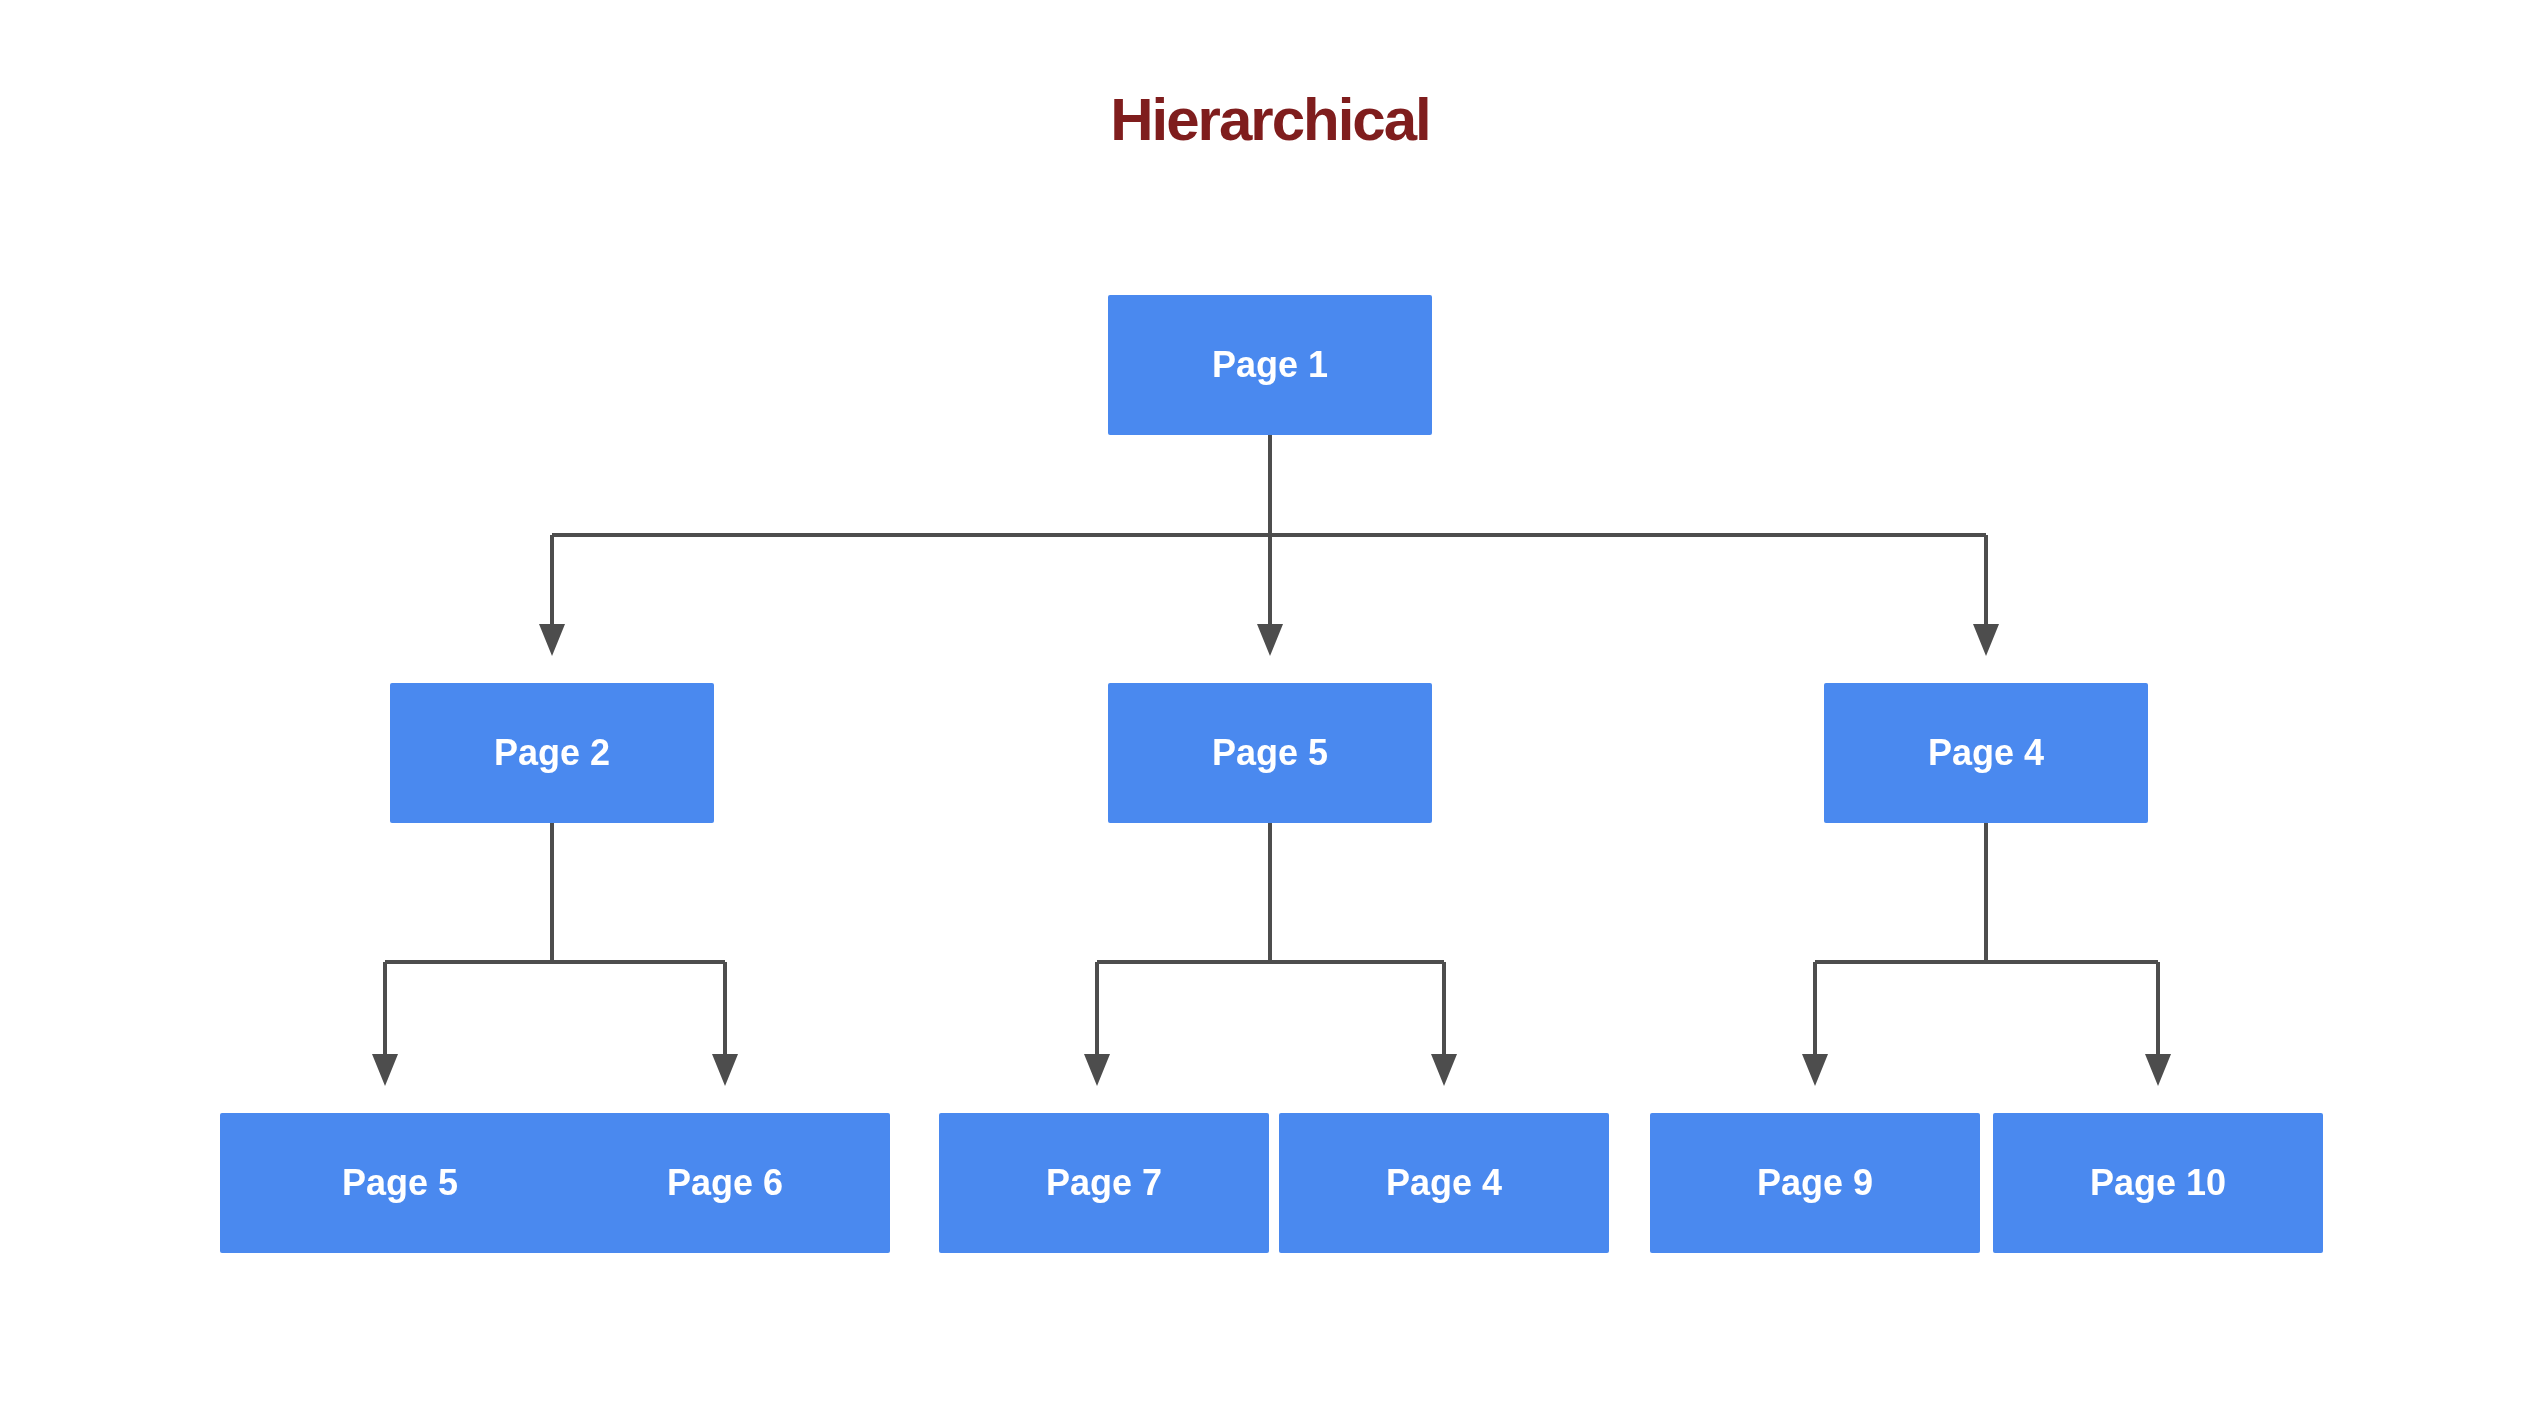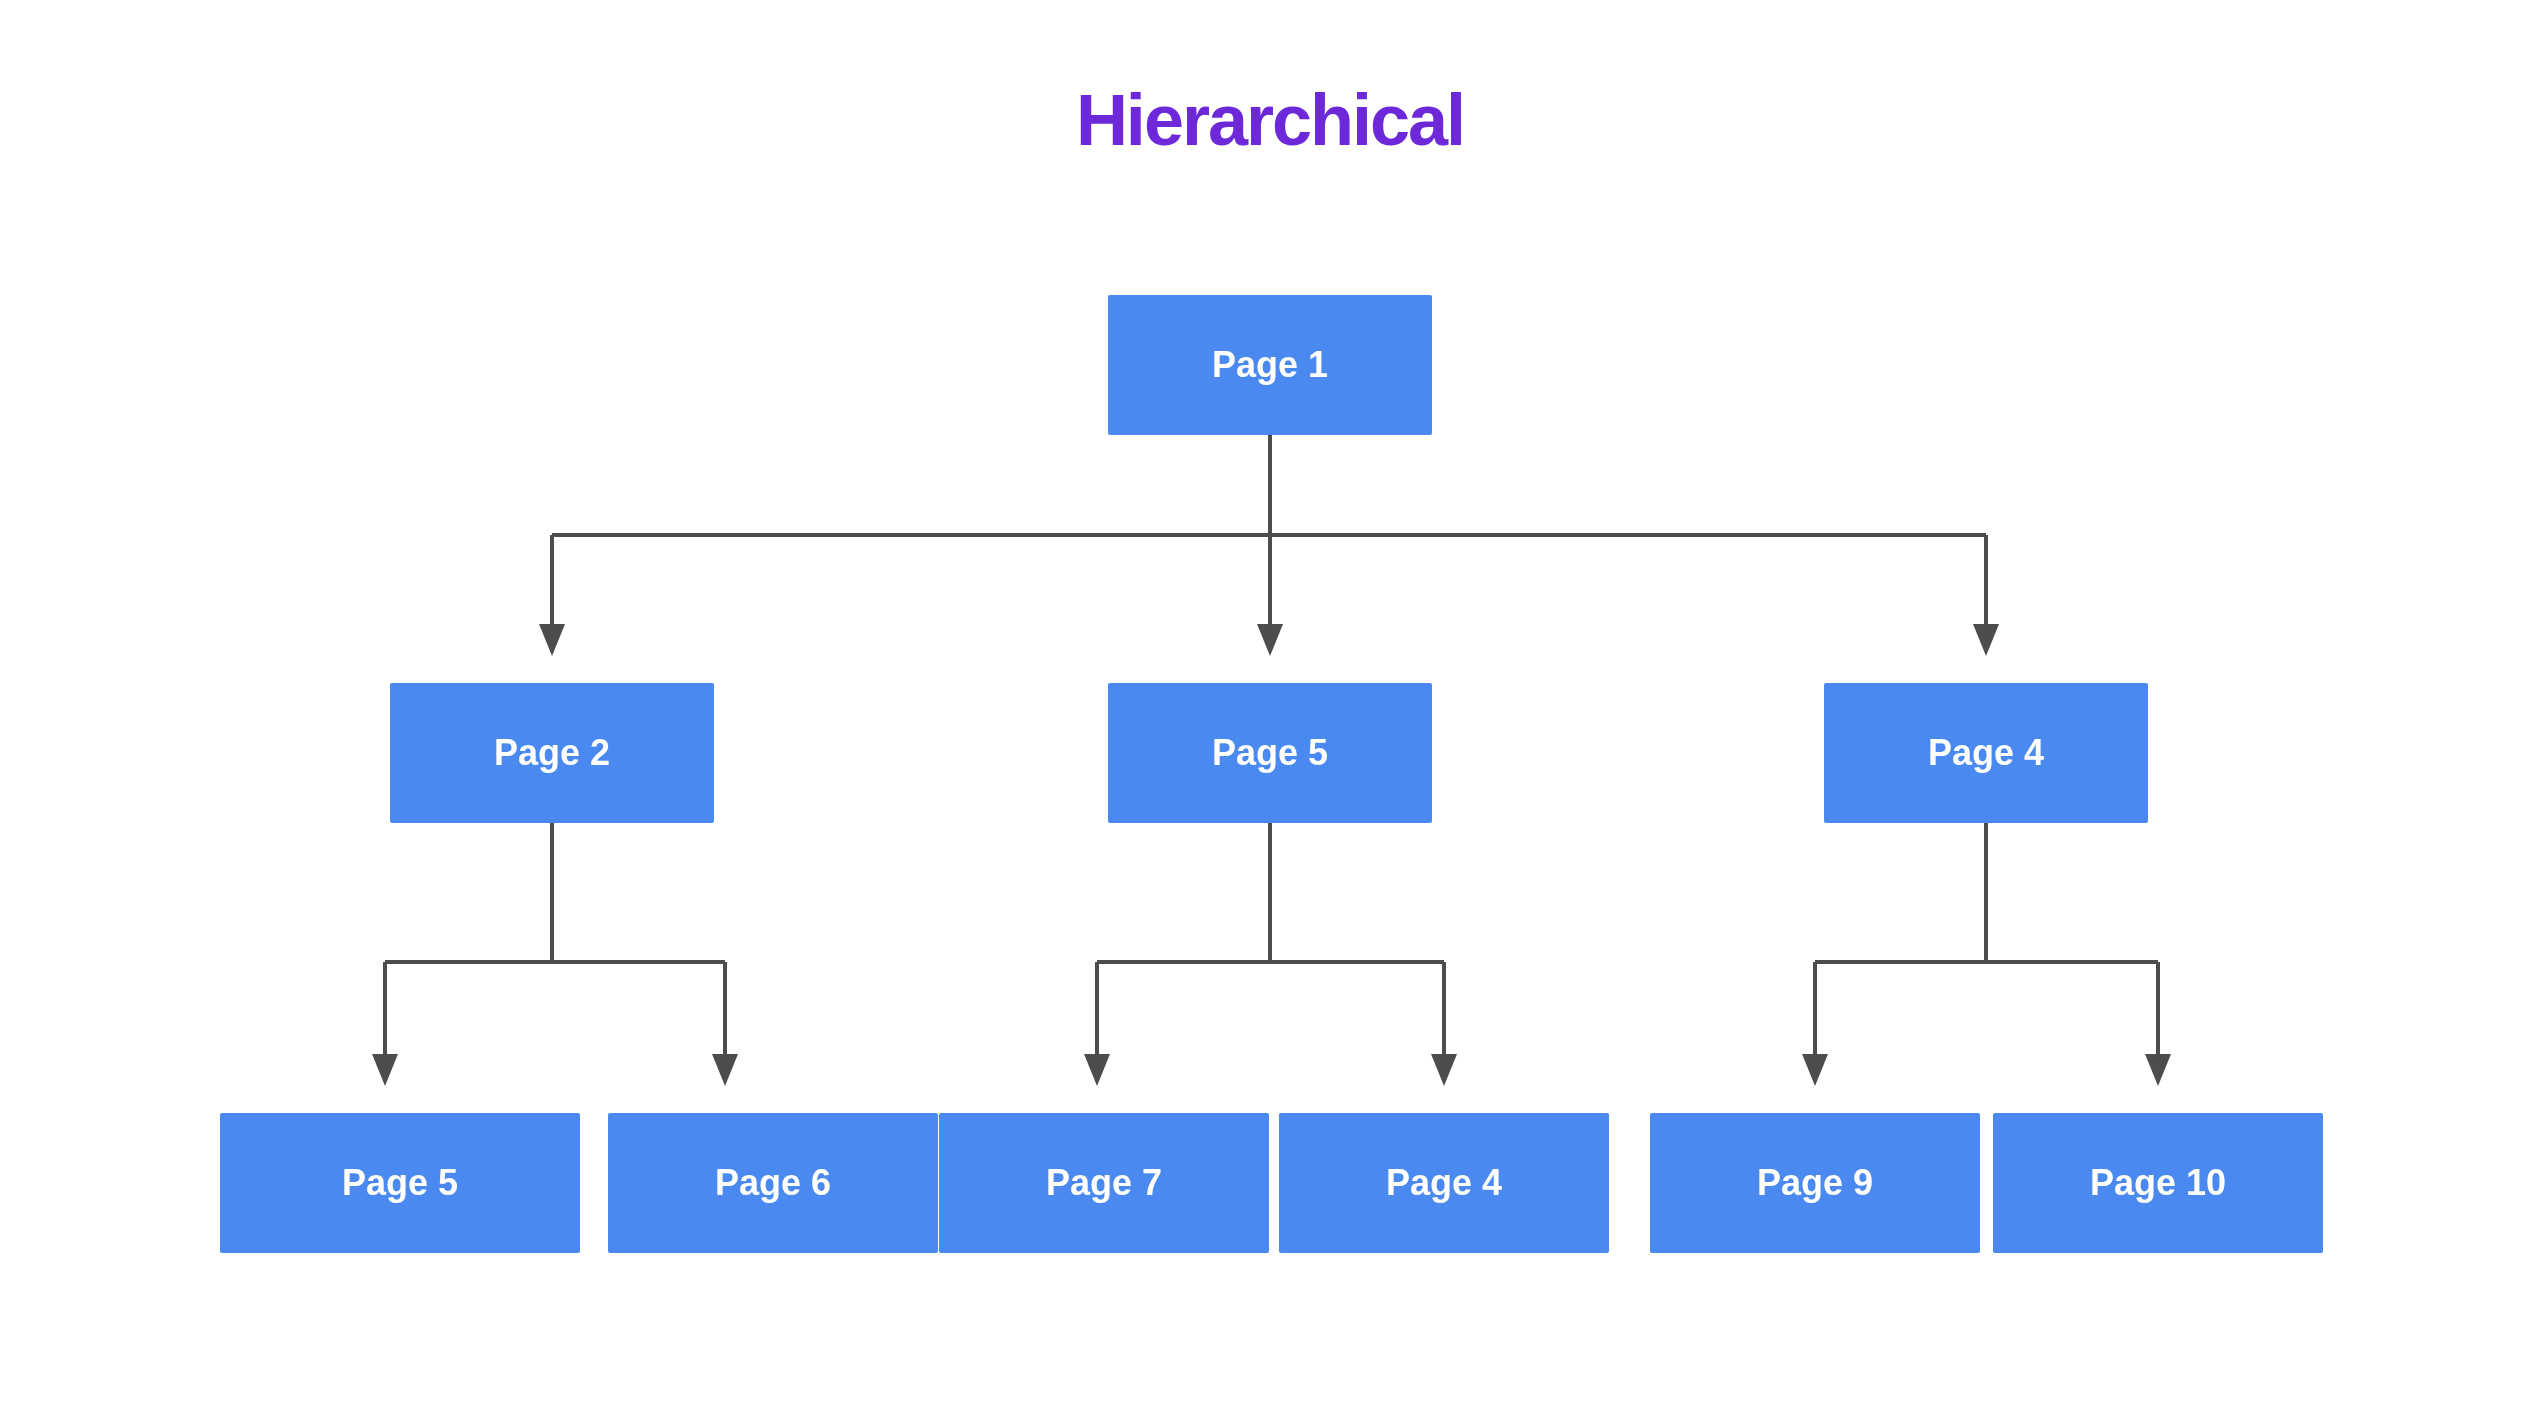--- a/index.html
+++ b/index.html
@@ -16,25 +16,25 @@
     width: 2540px;
     height: 1422px;
     background: #ffffff;
   }
   .title {
     position: absolute;
     left: 0;
     top: 70px;
     width: 2540px;
     text-align: center;
-    font-size: 72px;
+    font-size: 60px;
     line-height: 100px;
     font-weight: bold;
     letter-spacing: -2px;
-    color: #6d28d9;
+    color: #7f1d1d;
     user-select: none;
   }
   .connectors {
     position: absolute;
     left: 0;
     top: 0;
     width: 2540px;
     height: 1422px;
     display: block;
   }
@@ -101,19 +101,19 @@
     <polygon points="2145,1054 2171,1054 2158,1086"></polygon>
   </svg>
 
   <div class="node" style="left:1108px; top:295px; width:324px;">Page 1</div>
 
   <div class="node" style="left:390px; top:683px; width:324px;">Page 2</div>
   <div class="node" style="left:1108px; top:683px; width:324px;">Page 5</div>
   <div class="node" style="left:1824px; top:683px; width:324px;">Page 4</div>
 
   <div class="node" style="left:220px; top:1113px; width:360px;">Page 5</div>
-  <div class="node" style="left:560px; top:1113px; width:330px;margin-left:48px;">Page 6</div>
+  <div class="node" style="left:560px; top:1113px; width:330px;">Page 6</div>
   <div class="node" style="left:932px; top:1113px; width:330px;margin-left:7px;">Page 7</div>
   <div class="node" style="left:1279px; top:1113px; width:330px;">Page 4</div>
   <div class="node" style="left:1650px; top:1113px; width:330px;">Page 9</div>
   <div class="node" style="left:1993px; top:1113px; width:330px;">Page 10</div>
 
 </div>
 
 </body></html>

